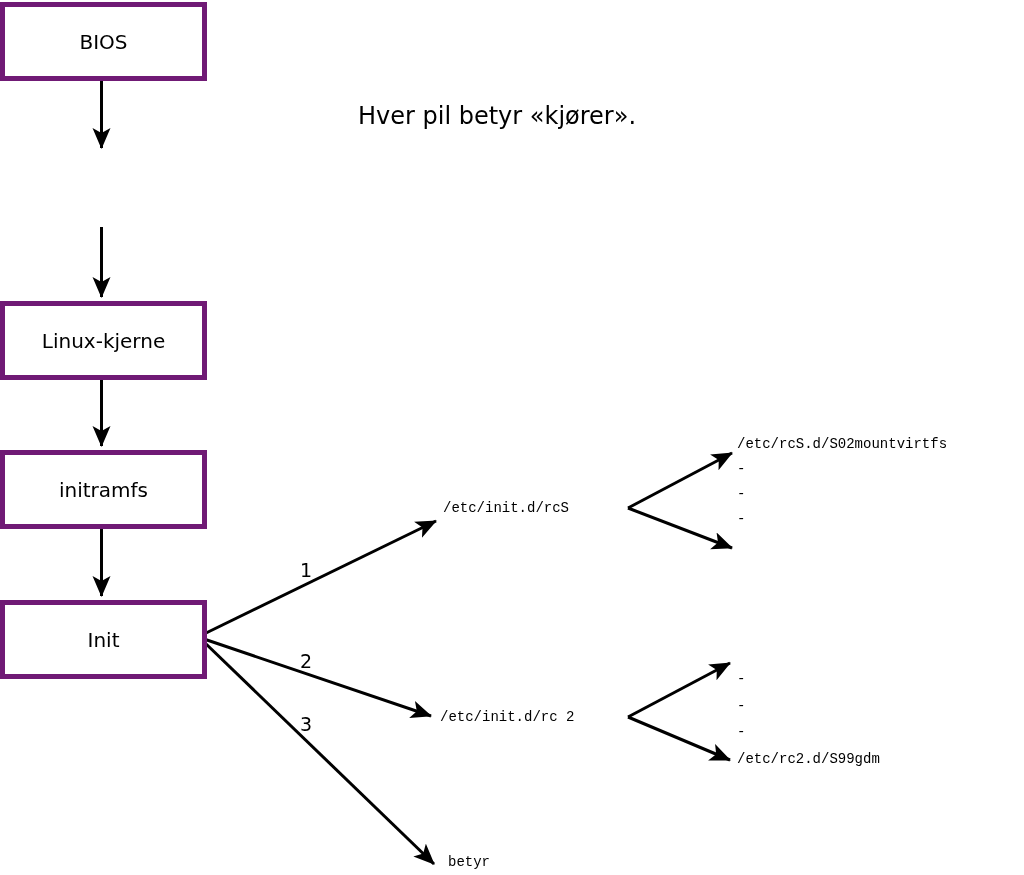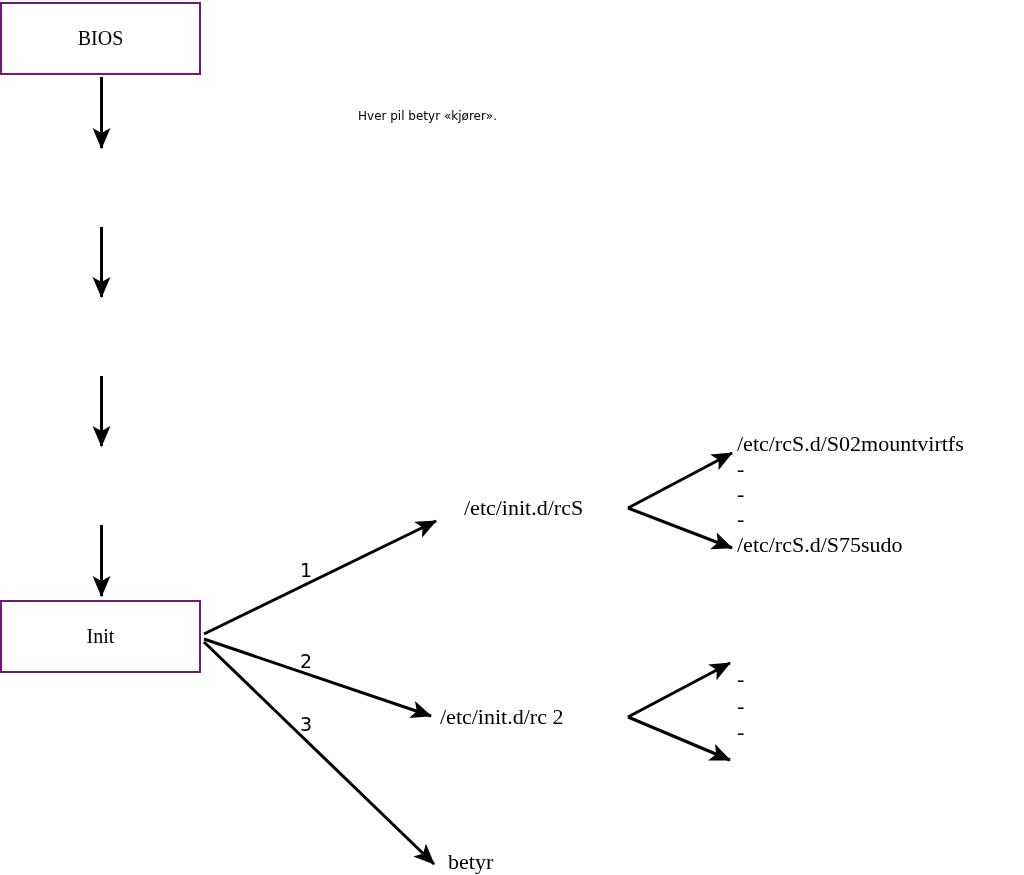--- a/index.html
+++ b/index.html
@@ -21,49 +21,48 @@
     left: 0;
     top: 0;
     width: 1024px;
     height: 875px;
   }
   .flow-box {
     position: absolute;
     left: 0;
     width: 197px;
     height: 69px;
-    border: 2px solid #701a75;
+    border: 5px solid #701a75;
     background: #ffffff;
     display: flex;
     align-items: center;
     justify-content: center;
     font-size: 20px;
     box-sizing: content-box;
-    font-family: Liberation Serif, serif;
   }
   .mono-label {
     position: absolute;
-    font-family: Liberation Serif, serif;
-    font-size: 22px;
+    font-family: Liberation Mono, monospace;
+    font-size: 14px;
     white-space: pre;
     transform: translateY(-50%);
     line-height: 1;
   }
   .order-label {
     position: absolute;
     font-size: 19px;
     transform: translate(-50%, -50%);
     line-height: 1;
   }
   .note {
     position: absolute;
     left: 358px;
     top: 116px;
     transform: translateY(-50%);
-    font-size: 12px;
+    font-size: 24px;
     line-height: 1;
     text-align: center;
   }
 </style>
 </head>
 <body>
 
 <div id="canvas">
 
   <svg id="arrow-layer" viewBox="0 0 1024 875" xmlns="http://www.w3.org/2000/svg">
@@ -88,35 +87,41 @@
       <line x1="628" y1="717" x2="730" y2="663" marker-end="url(#ah)"></line>
       <line x1="628" y1="717" x2="730" y2="760" marker-end="url(#ah)"></line>
     </g>
   </svg>
 
   <div class="note">Hver pil betyr «kjører».</div>
 
   <div class="flow-box" style="top:2px">
     <span>BIOS</span>
   </div>
+  <div class="flow-box" style="top:301px">
+    <span>Linux-kjerne</span>
+  </div>
+  <div class="flow-box" style="top:450px">
+    <span>initramfs</span>
+  </div>
   <div class="flow-box" style="top:600px">
     <span>Init</span>
   </div>
 
   <div class="order-label" style="left:306px; top:570px">1</div>
   <div class="order-label" style="left:306px; top:661px">2</div>
   <div class="order-label" style="left:306px; top:724px">3</div>
 
-  <div class="mono-label" style="left:464px; top:508px">/etc/init.d/rcS</div>
+  <div class="mono-label" style="left:443px; top:508px">/etc/init.d/rcS</div>
   <div class="mono-label" style="left:440px; top:717px">/etc/init.d/rc 2</div>
   <div class="mono-label" style="left:448px; top:862px">betyr</div>
 
   <div class="mono-label" style="left:737px; top:444px">/etc/rcS.d/S02mountvirtfs</div>
   <div class="mono-label" style="left:737px; top:469px">-</div>
   <div class="mono-label" style="left:737px; top:494px">-</div>
   <div class="mono-label" style="left:737px; top:519px">-</div>
-  <div class="mono-label" style="left:737px; top:545px">/etc/rcS.d/S75sudo</div>
 
   <div class="mono-label" style="left:737px; top:679px">-</div>
   <div class="mono-label" style="left:737px; top:706px">-</div>
   <div class="mono-label" style="left:737px; top:732px">-</div>
+  <div class="mono-label" style="left:737px; top:759px">/etc/rc2.d/S99gdm</div>
 
 </div>
 
 </body></html>

